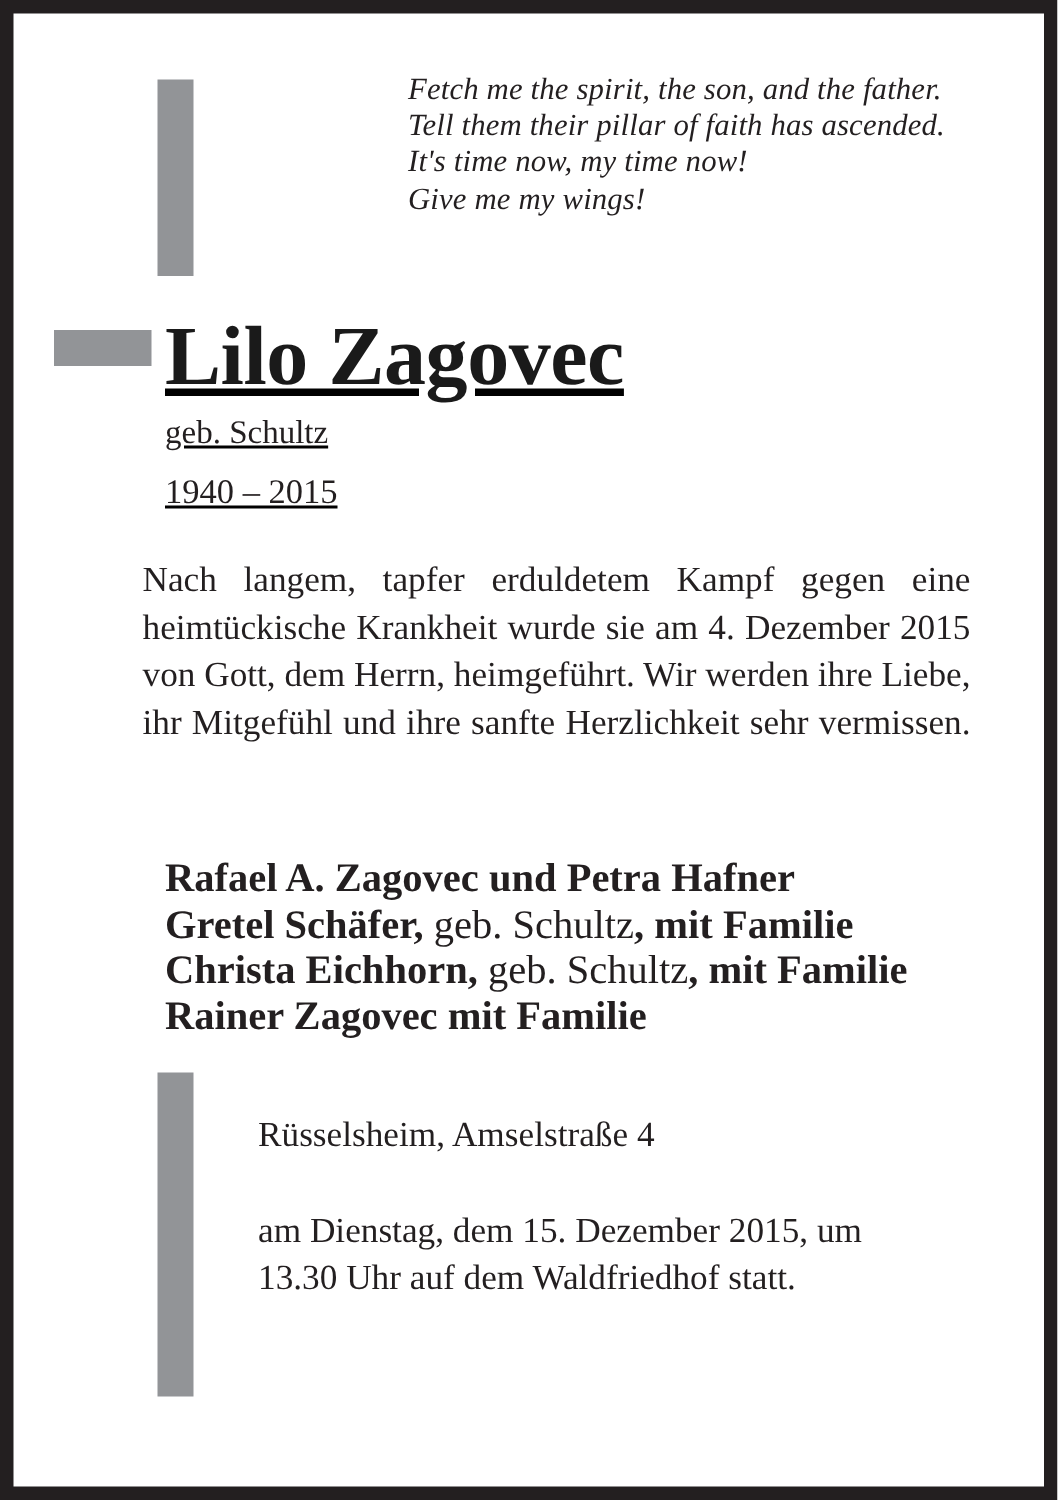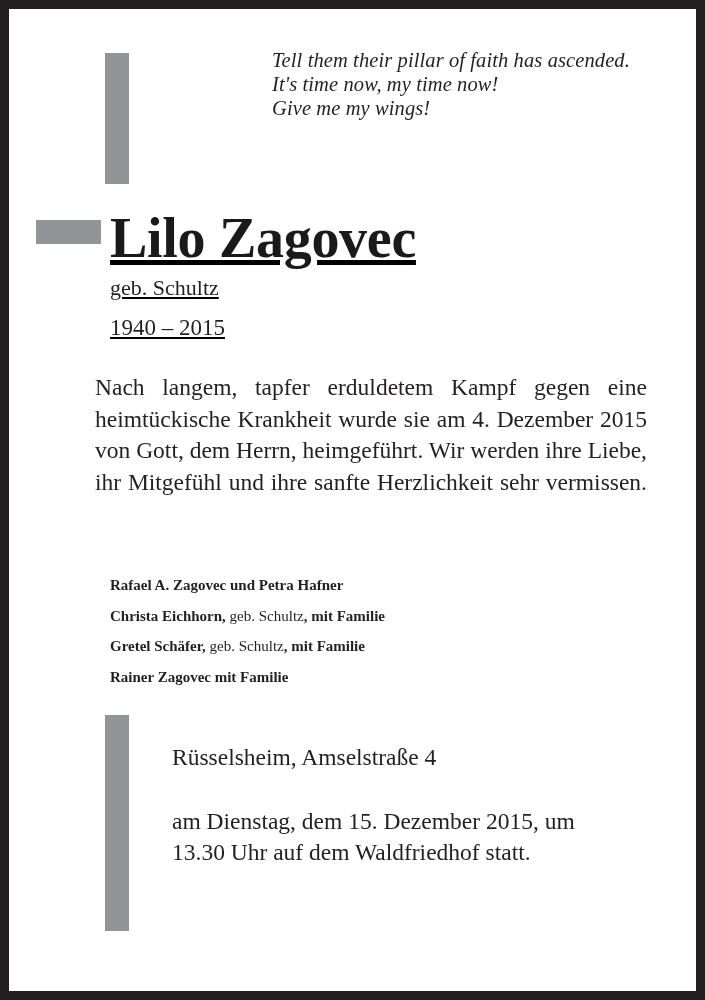--- a/index.html
+++ b/index.html
@@ -111,21 +111,21 @@
     text-align-last: justify;
     color: #231f20;
   }
 
   
   .mourners {
     position: absolute;
     left: 101px;
     top: 561px;
     width: 560px;
-    font-size: 15px;
+    font-size: 27px;
     line-height: 30.7px;
     color: #231f20;
   }
   .mourners .line {
     white-space: nowrap;
   }
   .mourners b {
     font-weight: bold;
   }
   .mourners .reg {
@@ -156,42 +156,43 @@
 <body>
 
 <div class="notice-frame">
   <div class="notice-page">
 
     <div class="bar bar-vertical-top"></div>
     <div class="bar bar-horizontal"></div>
     <div class="bar bar-vertical-bottom"></div>
 
     <div class="epigraph">
+      <div>Fetch me the spirit, the son, and the father.</div>
       <div>Tell them their pillar of faith has ascended.</div>
       <div>It's time now, my time now!</div>
       <div>Give me my wings!</div>
     </div>
 
     <div class="name-block">
       <div class="deceased-name">Lilo Zagovec</div>
       <div class="maiden-name">geb. Schultz</div>
       <div class="life-dates">1940 – 2015</div>
     </div>
 
     <div class="obituary-text">Nach langem, tapfer erduldetem Kampf gegen eine heimtückische Krankheit wurde sie am 4. Dezember 2015 von Gott, dem Herrn, heimgeführt. Wir werden ihre Liebe, ihr Mitgefühl und ihre sanfte Herzlichkeit sehr vermissen.</div>
 
     <div class="mourners">
       <div class="line">
         <b>Rafael A. Zagovec und Petra Hafner</b><span class="reg"></span><b></b>
       </div>
       <div class="line">
+        <b>Gretel Schäfer,</b><span class="reg"> geb. Schultz</span><b>, mit Familie</b>
+      </div>
+      <div class="line">
         <b>Christa Eichhorn,</b><span class="reg"> geb. Schultz</span><b>, mit Familie</b>
-      </div>
-      <div class="line">
-        <b>Gretel Schäfer,</b><span class="reg"> geb. Schultz</span><b>, mit Familie</b>
       </div>
       <div class="line">
         <b>Rainer Zagovec mit Familie</b><span class="reg"></span><b></b>
       </div>
     </div>
 
     <div class="footer-block">
       <div class="footer-address">Rüsselsheim, Amselstraße 4</div>
       <div class="footer-ceremony">
         <div>am Dienstag, dem 15. Dezember 2015, um</div>

